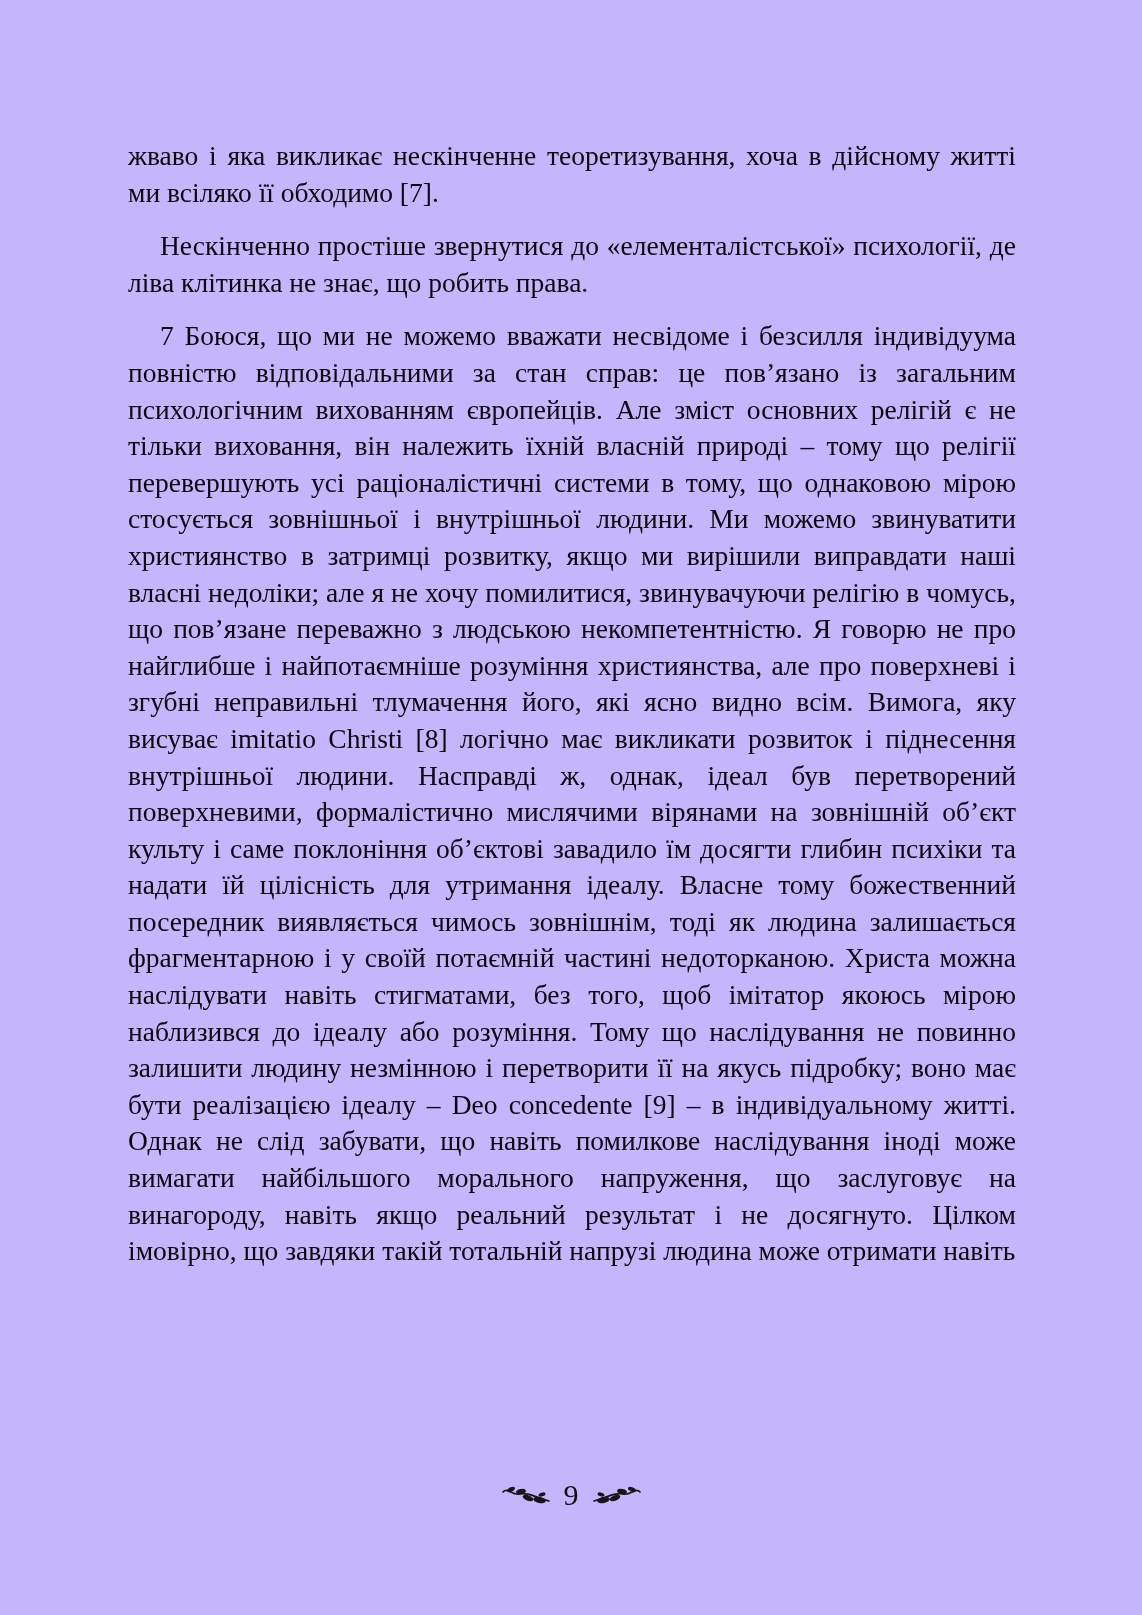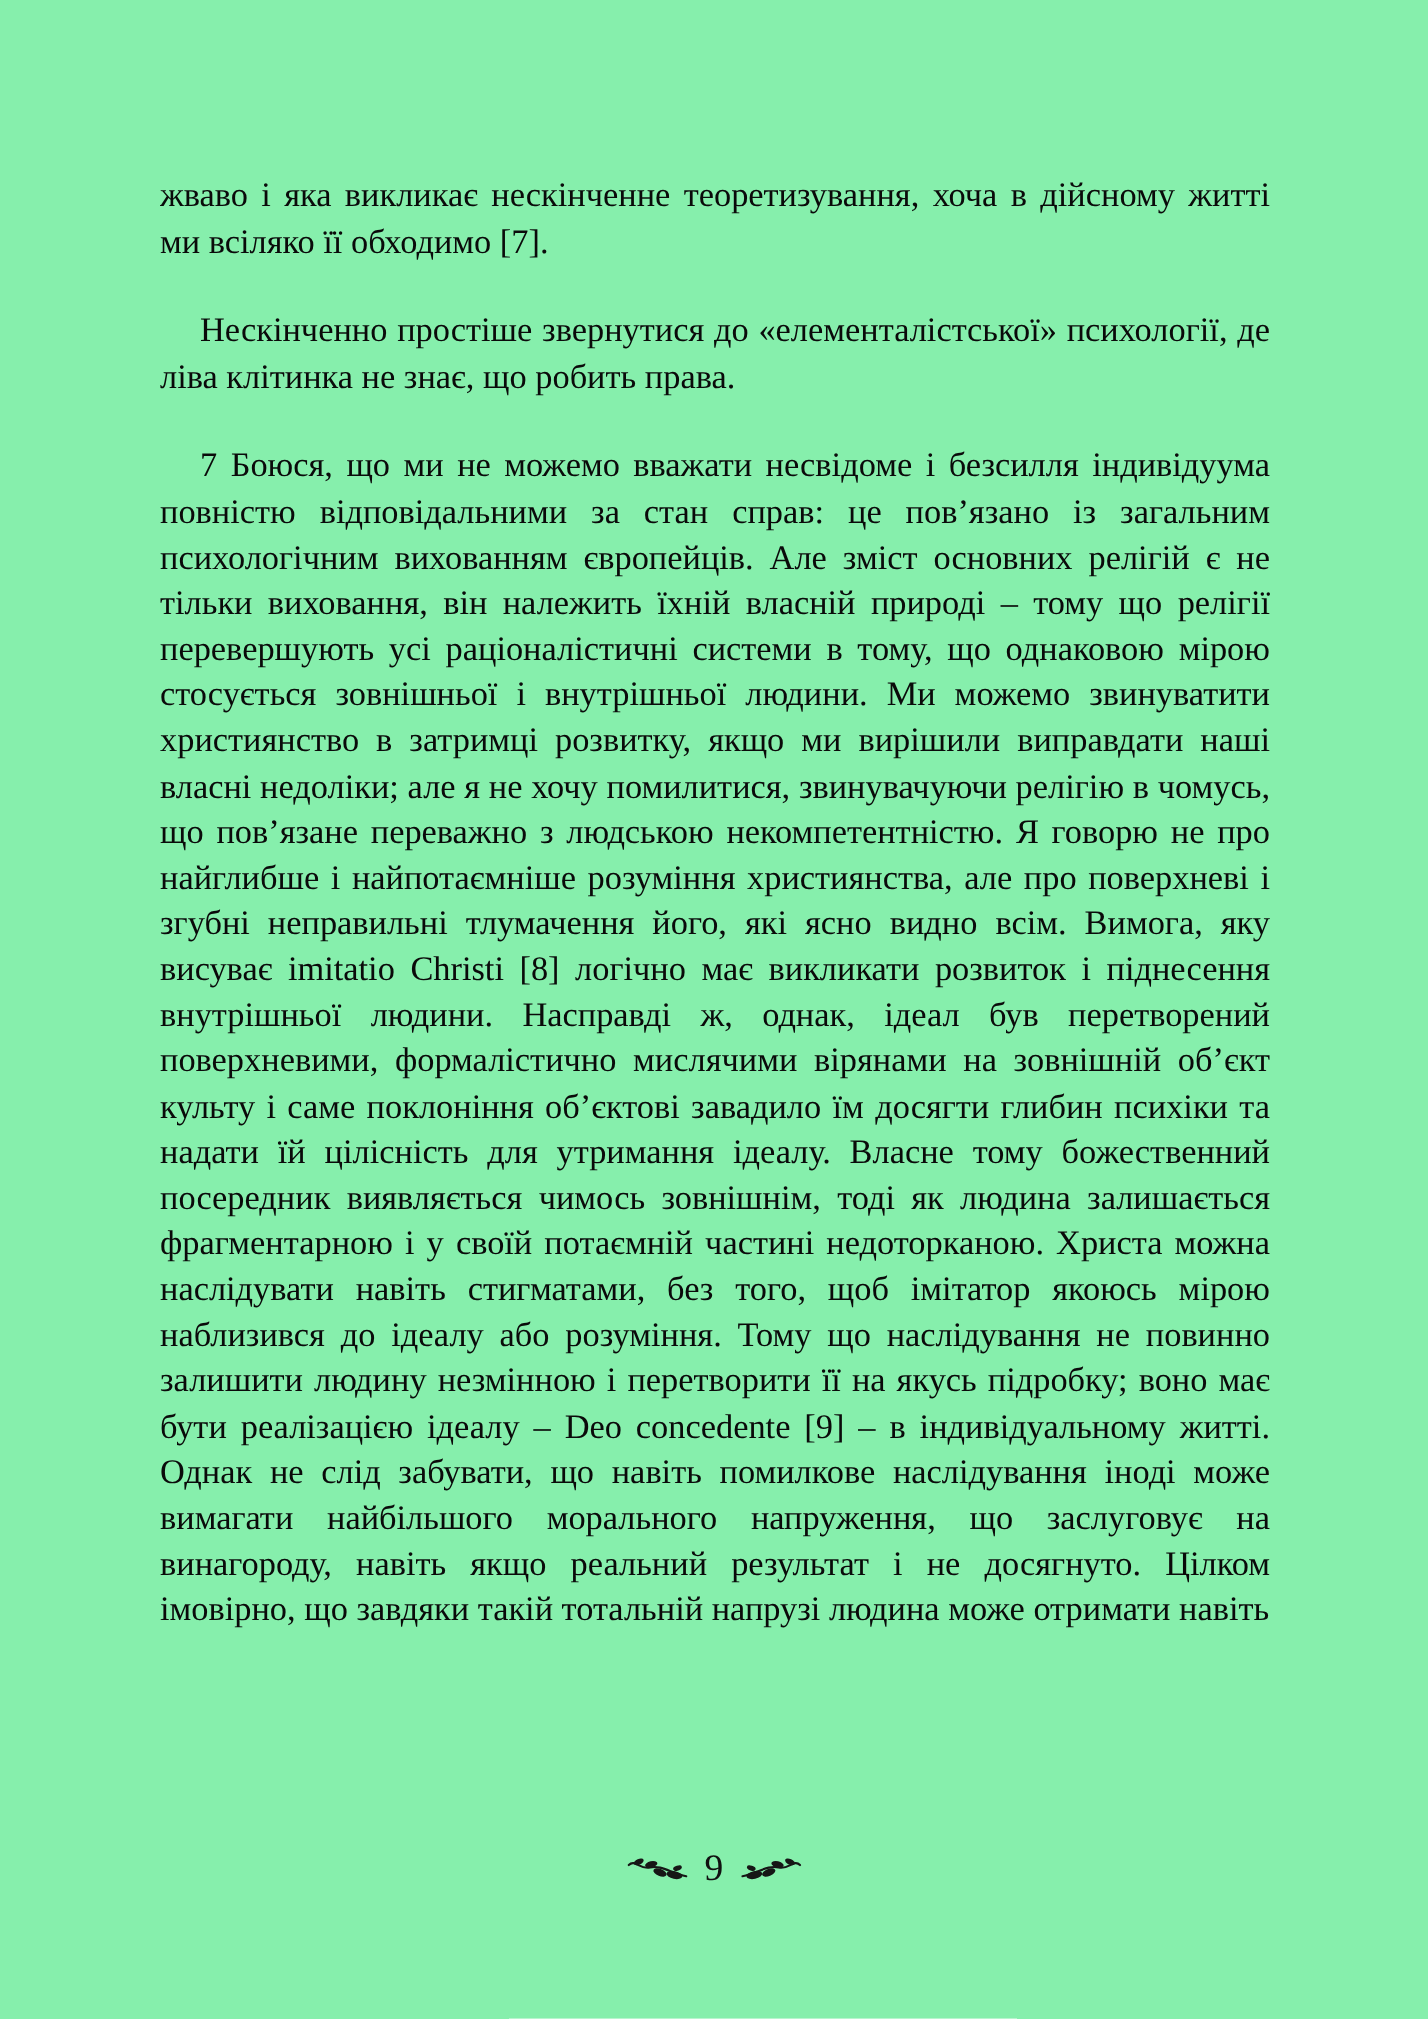--- a/index.html
+++ b/index.html
@@ -4,21 +4,21 @@
 <style>
   html, body {
     margin: 0;
     padding: 0;
     background: #ffffff;
   }
   .page {
     position: relative;
     width: 1142px;
     height: 1615px;
-    background: #86efac;
+    background: #c4b5fd;
     color: #0a0a0a;
     font-family: "Liberation Serif", "DejaVu Serif", serif;
     overflow: hidden;
   }
   .text-block {
     position: absolute;
     left: 128px;
     right: 126px;
     top: 138px;
     bottom: 150px;
@@ -27,21 +27,21 @@
     text-align: justify;
     text-justify: inter-word;
     hyphens: none;
     overflow: hidden;
   }
   .text-block p {
     margin: 0;
     padding: 0;
   }
   .text-block p + p {
-    margin-top: 35px;
+    margin-top: 17px;
   }
   .text-block p.indent {
     text-indent: 32px;
   }
   .page-footer {
     position: absolute;
     left: 0;
     right: 0;
     top: 1478px;
     display: flex;

